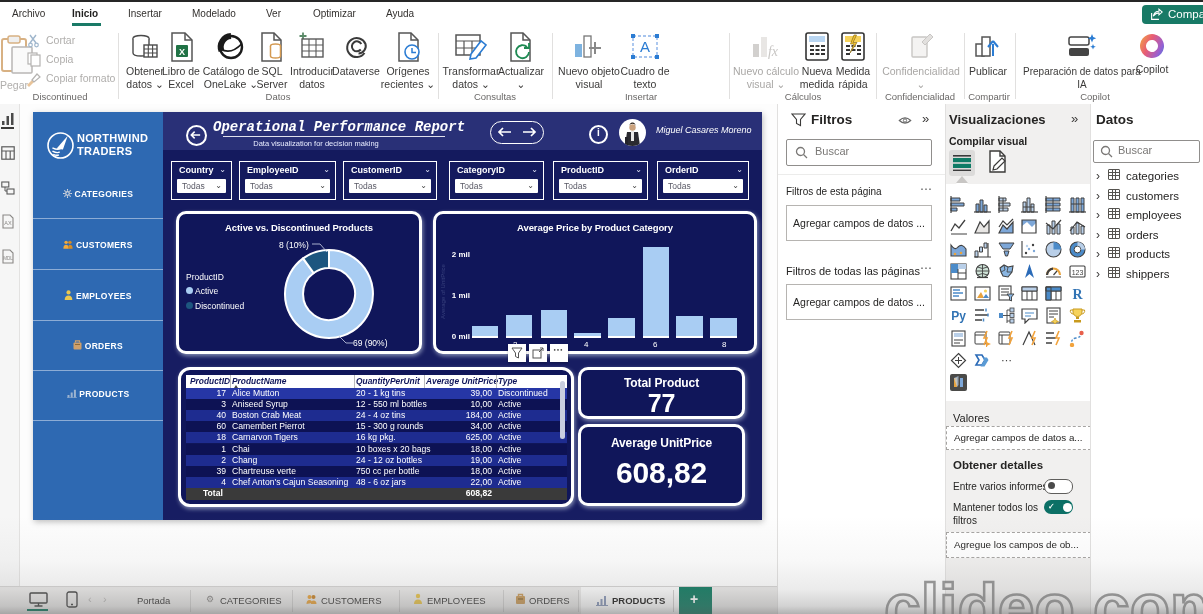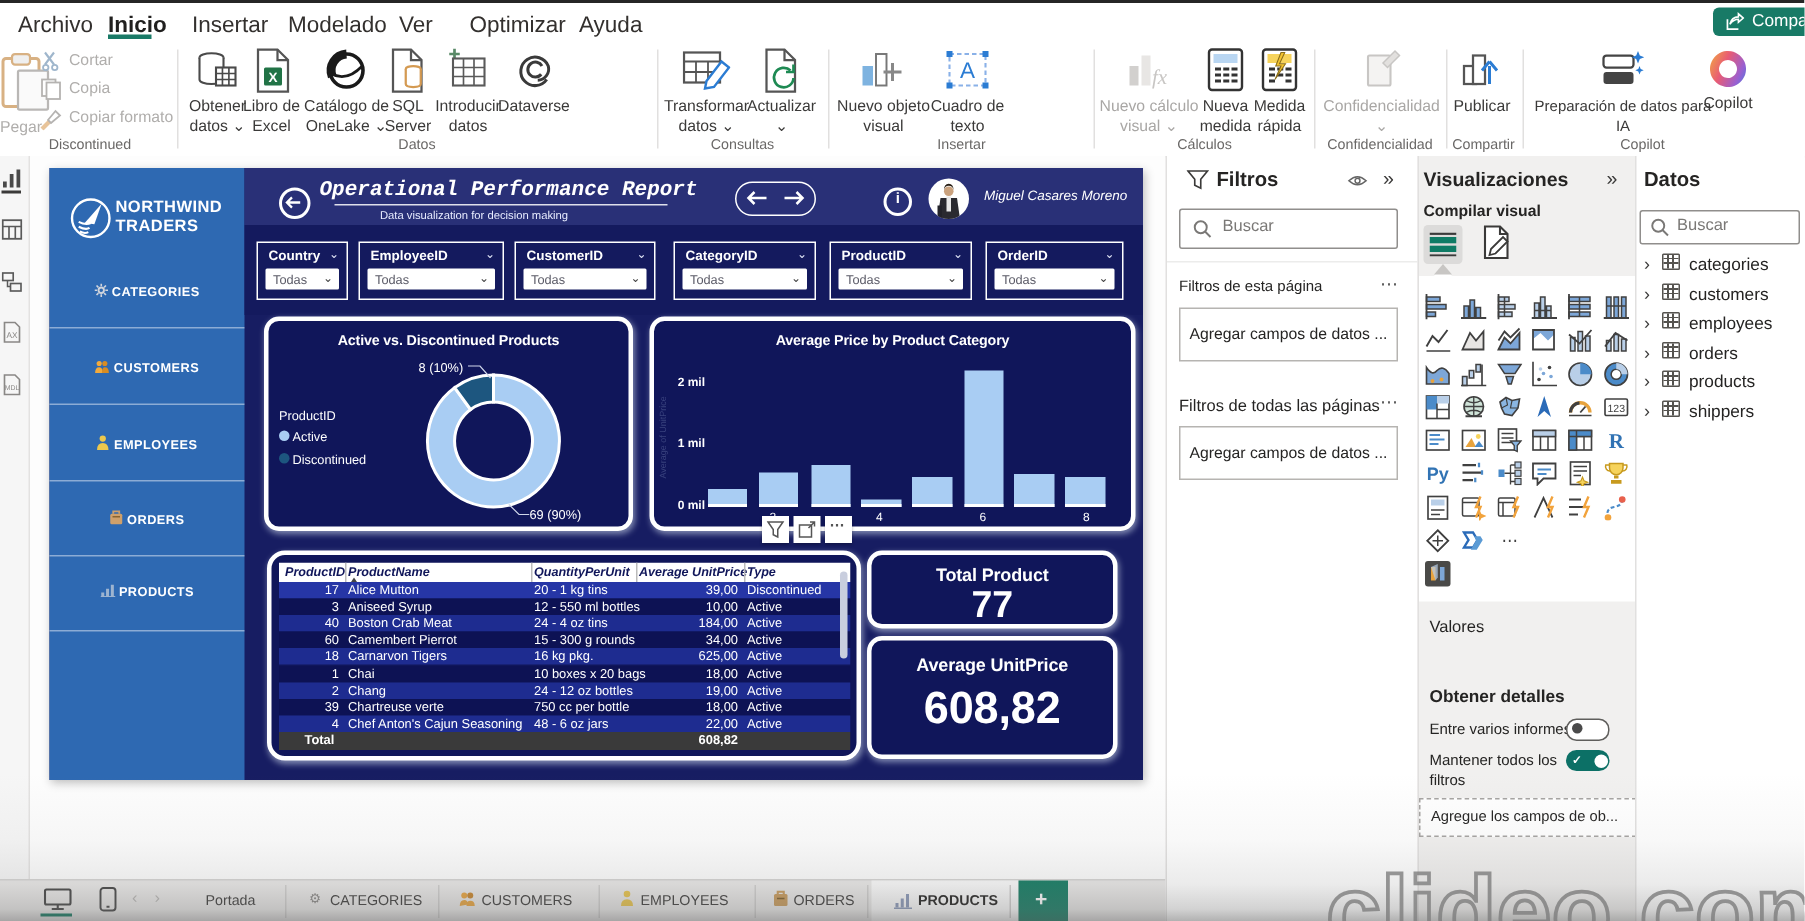--- a/index.html
+++ b/index.html
@@ -1,21 +1,21 @@
 <!DOCTYPE html>
 <html><head>
 <meta charset="utf-8">
 <style>
 html,body{margin:0;padding:0;}
 body{width:1203px;height:614px;position:relative;overflow:hidden;background:#fff;font-family:"Liberation Sans",sans-serif;transform:translateZ(0);}
 .abs{position:absolute;}
 
 #topline{left:0;top:0;width:1203px;height:2px;background:#262626;}
 #menubar{left:0;top:2px;width:1203px;height:25px;background:#fff;}
-.menu{position:absolute;top:6px;font-size:15px;color:#33302e;}
+.menu{position:absolute;top:6px;font-size:10px;color:#33302e;}
 #inicio-ul{left:72px;top:23px;width:29px;height:2.5px;background:#1a7a67;}
 #shareBtn{left:1142px;top:5px;width:70px;height:19px;background:#187a66;border-radius:4px;color:#fff;font-size:11.5px;line-height:19px;padding-left:26px;}
 #shareIcon{left:1150px;top:8px;width:13px;height:13px;}
 
 #ribbon{left:0;top:27px;width:1203px;height:77px;background:#fff;border-bottom:1px solid #d8d8d8;}
 .rsep{position:absolute;top:6px;width:1px;height:66px;background:#e1e0df;}
 .ritem{position:absolute;top:5px;text-align:center;font-size:10.5px;color:#3b3a39;line-height:13px;}
 .ritem svg{display:block;margin:0 auto 3px auto;}
 .ritem.gray{color:#a9a7a5;}
 .rlabel{position:absolute;top:64px;font-size:9.5px;color:#6a6867;text-align:center;}
@@ -156,20 +156,28 @@
         <rect x="5" y="7" width="21" height="18" fill="#fff" stroke="#5a5a5a" stroke-width="1.4"></rect>
         <path d="M5 13 h21 M5 19 h21 M12 7 v18 M19 7 v18" stroke="#5a5a5a" stroke-width="1.1"></path>
       </svg>
     Introducir<br>datos</div>
   <div class="ritem" style="left:328px;width:56px;">
     <svg width="30" height="30" viewBox="0 0 30 30">
         <path d="M23.5 21 a 9.5 9.5 0 1 1 1 -9 a 7.5 7.5 0 0 1 -7 9.5" fill="none" stroke="#3a3a3a" stroke-width="2"></path>
         <path d="M19.8 17.5 a 5 5 0 1 1 0.5 -5.5" fill="none" stroke="#3a3a3a" stroke-width="2"></path>
       </svg>
     Dataverse</div>
+  <div class="ritem" style="left:379px;width:58px;">
+    <svg width="30" height="30" viewBox="0 0 30 30">
+        <path d="M6 1 h12 l7 7 v21 H6z" fill="#fff" stroke="#555" stroke-width="1.5"></path>
+        <path d="M18 1 v7 h7" fill="none" stroke="#555" stroke-width="1.5"></path>
+        <circle cx="19" cy="20" r="7" fill="#fff" stroke="#2b7cd3" stroke-width="1.6"></circle>
+        <path d="M19 16 v4.5 h4" fill="none" stroke="#2b7cd3" stroke-width="1.5"></path>
+      </svg>
+    Orígenes<br>recientes ⌄</div>
   <div class="rsep" style="left:438px;"></div>
 
   <div class="ritem" style="left:436px;width:70px;">
     <svg width="32" height="30" viewBox="0 0 32 30">
         <rect x="1" y="3" width="24" height="20" fill="#fff" stroke="#555" stroke-width="1.5"></rect>
         <path d="M1 9 h24 M1 16 h24 M9 9 v14 M17 9 v14" stroke="#555" stroke-width="1.2"></path>
         <path d="M16 22 L26 9 L31 13 L21 26 L15 27z" fill="#fff" stroke="#2b7cd3" stroke-width="1.6"></path>
       </svg>
     Transformar<br>datos ⌄</div>
   <div class="ritem" style="left:493px;width:56px;">
@@ -851,20 +859,21 @@
     <div class="vrow">
       <span class="vi" style="background:#4a4a48;border-radius:2px;"><svg width="17" height="17" viewBox="0 0 17 17">
             <path d="M4 4 h3 v9 h-3z" fill="#e8a33d"></path>
             <path d="M10 4 h3 v9 h-3z" fill="#7da7d8"></path>
             <path d="M4 4 L8.5 2 L8.5 11 L7 13" fill="#b9cfe8" opacity="0.7"></path>
           </svg></span>
     </div>
   </div>
 
   <div class="abs" style="left:175px;top:308px;font-size:11px;color:#252423;">Valores</div>
+  <div class="dashbox" style="left:168px;top:322px;width:136px;height:22px;line-height:22px;padding-left:7px;">Agregar campos de datos a...</div>
   <div class="abs" style="left:175px;top:355px;font-size:11.5px;font-weight:bold;color:#252423;">Obtener detalles</div>
   <div class="abs" style="left:175px;top:377px;font-size:10px;color:#252423;">Entre varios informes</div>
   <div class="abs" style="left:266px;top:375px;width:27px;height:13px;border:1px solid #5f5e5c;border-radius:7px;background:#fff;"></div>
   <div class="abs" style="left:270px;top:378px;width:7px;height:7px;border-radius:50%;background:#4a4a4a;"></div>
   <div class="abs" style="left:175px;top:397px;font-size:10px;color:#252423;line-height:13px;">Mantener todos los<br>filtros</div>
   <div class="abs" style="left:266px;top:396px;width:29px;height:14px;border-radius:8px;background:#0c7066;"></div>
   <div class="abs" style="left:270px;top:398px;color:#fff;font-size:8px;font-weight:bold;">✓</div>
   <div class="abs" style="left:285px;top:398.5px;width:9px;height:9px;border-radius:50%;background:#fff;"></div>
   <div class="dashbox" style="left:168px;top:428px;width:136px;height:24px;line-height:24px;padding-left:7px;">Agregue los campos de ob...</div>
 

